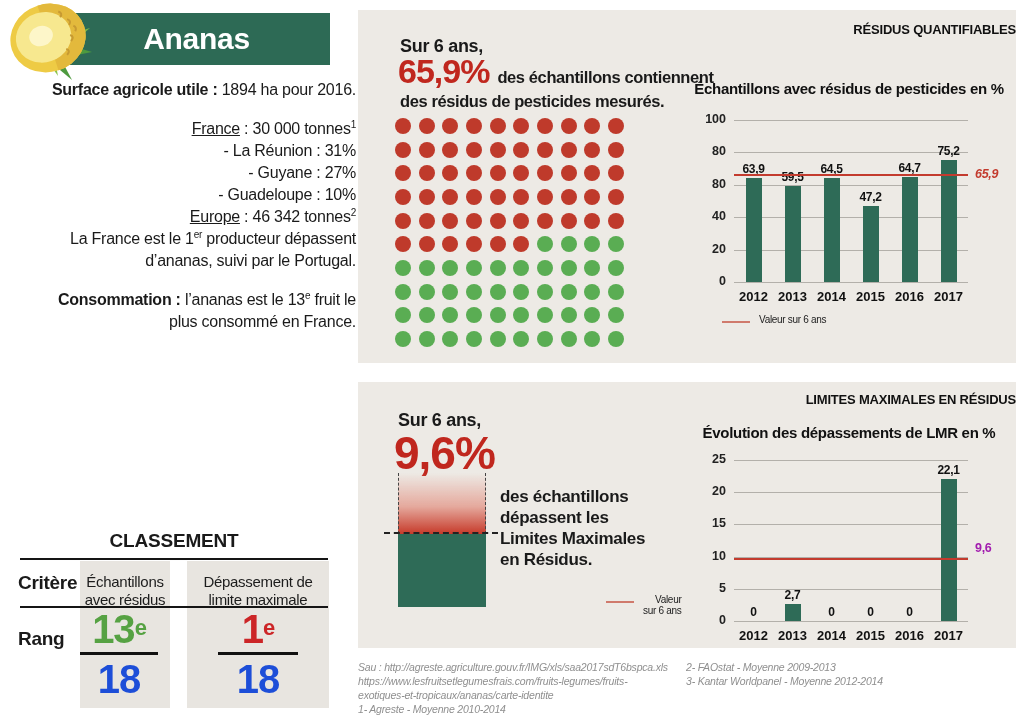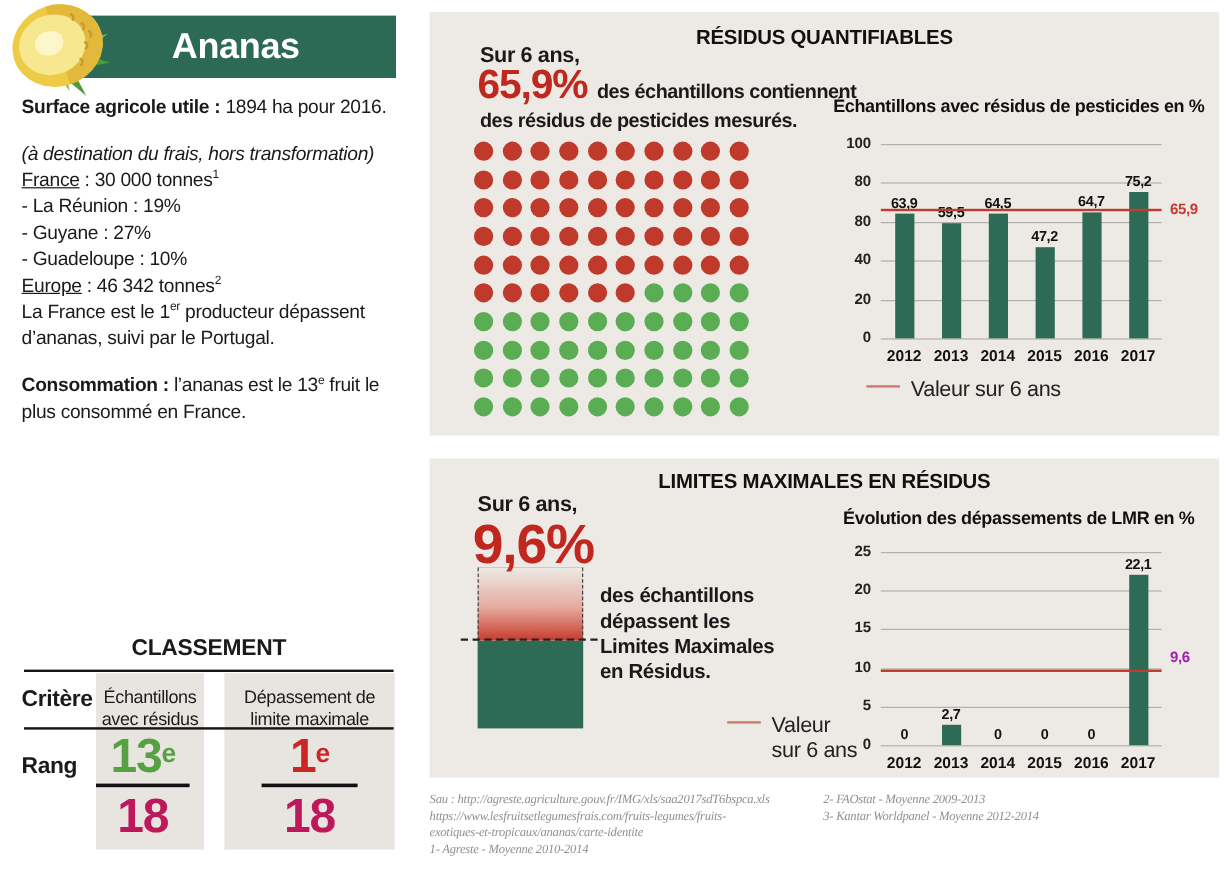--- a/index.html
+++ b/index.html
@@ -14,76 +14,76 @@
   #page{position:relative;width:1024px;height:727px;background:#fff;overflow:hidden;}
   .abs{position:absolute;}
 
   
   .header-bar{left:63px;top:13px;width:267px;height:52px;background:var(--brand-green);
     display:flex;align-items:center;justify-content:center;}
   .header-bar .t{color:#fff;font-size:30px;font-weight:bold;letter-spacing:-.3px;}
   .pineapple{left:6px;top:-2px;}
   .info{left:18px;top:79px;width:338px;font-size:16px;letter-spacing:-.25px;}
   .info .grp{margin-bottom:17px;}
-  .info .ln{line-height:22px;}
+  .info .ln{line-height:22px;text-align:right;}
   .info .b{font-weight:bold;}
   .info .i{font-style:italic;}
   .info .u{text-decoration:underline;}
   .info sup,.sup{font-size:10px;vertical-align:super;line-height:0;}
 
   
   .cls-title{left:20px;top:530px;width:308px;text-align:center;font-size:19px;font-weight:bold;letter-spacing:-.2px;}
   .cls-line{left:20px;width:308px;height:2px;background:#151515;}
   .cls-box{top:561px;height:147px;background:var(--box-gray);}
   .cls-rowlabel{font-size:19px;font-weight:bold;letter-spacing:-.3px;}
   .cls-header{top:573px;font-size:15px;line-height:18px;text-align:center;color:#1c1c1c;letter-spacing:-.3px;}
   .frac{top:606px;text-align:center;}
   .frac .rank{font-size:40px;font-weight:bold;line-height:44px;letter-spacing:-1px;}
   .frac .rank sup{font-size:22px;vertical-align:8px;}
   .frac .bar{height:3px;background:#111;margin:1px auto 3px auto;}
-  .frac .total{font-size:40px;font-weight:bold;line-height:42px;color:#be185d;letter-spacing:-1px;}
+  .frac .total{font-size:40px;font-weight:bold;line-height:42px;color:#1d4ed8;letter-spacing:-1px;}
   .g{color:var(--rank-green);} .r{color:var(--rank-red);}
 
   
   .panel{background:var(--panel-bg);}
   #panel-residus{left:358px;top:10px;width:658px;height:353px;}
   #panel-lmr{left:358px;top:382px;width:658px;height:266px;}
-  .panel-title{left:0;right:0;top:12px;text-align:center;font-size:17px;font-weight:bold;letter-spacing:-.2px;color:#111;}
+  .panel-title{left:0;right:0;top:12px;text-align:right;font-size:13px;font-weight:bold;letter-spacing:-.2px;color:#111;}
   .sur6{font-size:18px;font-weight:bold;letter-spacing:-.3px;}
   .statline{display:flex;align-items:baseline;gap:8px;white-space:nowrap;}
   .stat-big{color:var(--red);font-weight:bold;letter-spacing:-1px;}
   .stat-rest{font-size:16.5px;font-weight:bold;letter-spacing:-.4px;}
 
   
   #waffle{left:33px;top:104px;display:grid;grid-template-columns:repeat(10,23.7px);grid-auto-rows:23.7px;}
   #waffle .dot{width:16px;height:16px;border-radius:50%;margin:auto;}
 
   
   .chart{position:absolute;}
   .chart .chart-title{position:absolute;left:0;right:0;text-align:center;font-size:15px;font-weight:bold;letter-spacing:-.3px;color:#111;}
   .chart .gridline{position:absolute;height:1px;background:var(--grid-gray);}
   .chart .ytick{position:absolute;width:38px;text-align:right;font-size:12.5px;font-weight:bold;color:#222;}
   .chart .xtick{position:absolute;width:44px;text-align:center;font-size:13px;font-weight:bold;color:#111;}
   .chart .cbar{position:absolute;background:var(--bar-green);}
   .chart .vlabel{position:absolute;width:44px;text-align:center;font-size:12px;font-weight:bold;color:#111;letter-spacing:-.3px;}
   .chart .refline{position:absolute;height:2px;background:#c33b2e;}
   .chart .reflabel{position:absolute;font-size:12.5px;font-weight:bold;color:#c33b2e;letter-spacing:-.3px;}
-  .legend{display:flex;gap:9px;font-size:18px;color:#222;letter-spacing:-.3px;}
+  .legend{display:flex;gap:9px;font-size:10px;color:#222;letter-spacing:-.3px;text-align:right;}
   .legend .dash{width:28px;height:2px;background:var(--legend-red);margin-top:7px;}
 
   
   .grad-col{left:40px;top:91px;width:88px;height:61px;
     background:linear-gradient(to bottom, rgba(237,234,229,0) 0%, #e5a99d 55%, #c63a2a 100%);
     border-left:1px dashed #444;border-right:1px dashed #444;}
   .dash-line{left:26px;top:150px;width:114px;border-top:2px dashed #222;}
   .green-col{left:40px;top:152px;width:88px;height:73px;background:var(--bar-green);}
   .lmr-desc{left:142px;top:104px;width:190px;font-size:17px;font-weight:bold;line-height:21px;letter-spacing:-.3px;}
 
   
-  .sources{top:660px;font-size:10.5px;font-style:italic;color:var(--source-gray);line-height:14px;letter-spacing:-.2px;white-space:nowrap;font-family:Liberation Serif, serif;}
+  .sources{top:660px;font-size:10.5px;font-style:italic;color:var(--source-gray);line-height:14px;letter-spacing:-.2px;white-space:nowrap;}
 </style>
 </head>
 <body>
 
 <div id="page">
 
   <div class="abs header-bar">
     <span class="t">Ananas</span>
   </div>
 
@@ -103,23 +103,22 @@
         </g>
       </g>
     </svg>
   </div>
 
   <div class="abs info" id="info-block">
       <div class="grp">
         <div class="ln"><span class="b">Surface agricole utile : </span><span>1894 ha pour 2016.</span></div>
       </div>
       <div class="grp">
-        <div class="ln"><span class="i">(à destination du frais, hors transformation)</span></div>
         <div class="ln"><span class="u">France</span><span> : 30 000 tonnes</span><sup>1</sup></div>
-        <div class="ln"><span>- La Réunion : 19%</span></div>
+        <div class="ln"><span>- La Réunion : 31%</span></div>
         <div class="ln"><span>- Guyane : 27%</span></div>
         <div class="ln"><span>- Guadeloupe : 10%</span></div>
         <div class="ln"><span class="u">Europe</span><span> : 46 342 tonnes</span><sup>2</sup></div>
         <div class="ln"><span>La France est le 1</span><sup>er</sup><span> producteur dépassent</span></div>
         <div class="ln"><span>d’ananas, suivi par le Portugal.</span></div>
       </div>
       <div class="grp">
         <div class="ln"><span class="b">Consommation : </span><span>l’ananas est le 13</span><sup>e</sup><span> fruit le</span></div>
         <div class="ln"><span>plus consommé en France.</span></div>
       </div>
@@ -287,21 +286,21 @@
         <div class="cbar" style="left: 174.5px; width: 16px; top: 137.536px; height: 76.464px; background: rgb(46, 107, 87);"></div>
         <div class="vlabel" style="left: 160.5px; top: 121.536px;">47,2</div>
         <div class="xtick" style="left: 160.5px; top: 221px;">2015</div>
         <div class="cbar" style="left: 213.5px; width: 16px; top: 109.186px; height: 104.814px; background: rgb(46, 107, 87);"></div>
         <div class="vlabel" style="left: 199.5px; top: 93.186px;">64,7</div>
         <div class="xtick" style="left: 199.5px; top: 221px;">2016</div>
         <div class="cbar" style="left: 252.5px; width: 16px; top: 92.176px; height: 121.824px; background: rgb(46, 107, 87);"></div>
         <div class="vlabel" style="left: 238.5px; top: 76.176px;">75,2</div>
         <div class="xtick" style="left: 238.5px; top: 221px;">2017</div>
         <div class="refline" style="left: 46px; width: 234px; top: 106.242px; background: rgb(195, 59, 46);"></div>
-        <div class="reflabel" style="left: 287px; top: 99.242px; color: rgb(195, 59, 46);">65,9</div>
+        <div class="reflabel" style="left: 287px; top: 99.242px; color: rgb(195, 59, 46); font-style: italic;">65,9</div>
         <div class="legend" style="position: absolute; left: 34px; top: 246px;">
           <div class="dash"></div>
           <div>Valeur sur 6 ans</div>
         </div>
       </div>
   </div>
 
   <div id="panel-lmr" class="abs panel">
     <div class="abs panel-title" style="top:10px">LIMITES MAXIMALES EN RÉSIDUS</div>
     <div class="abs sur6" style="left:40px;top:28px">Sur 6 ans,</div>

